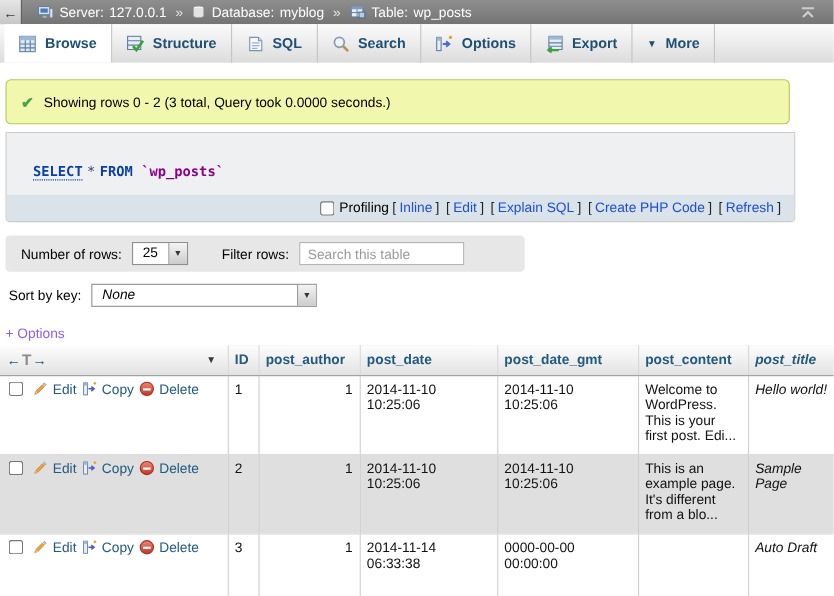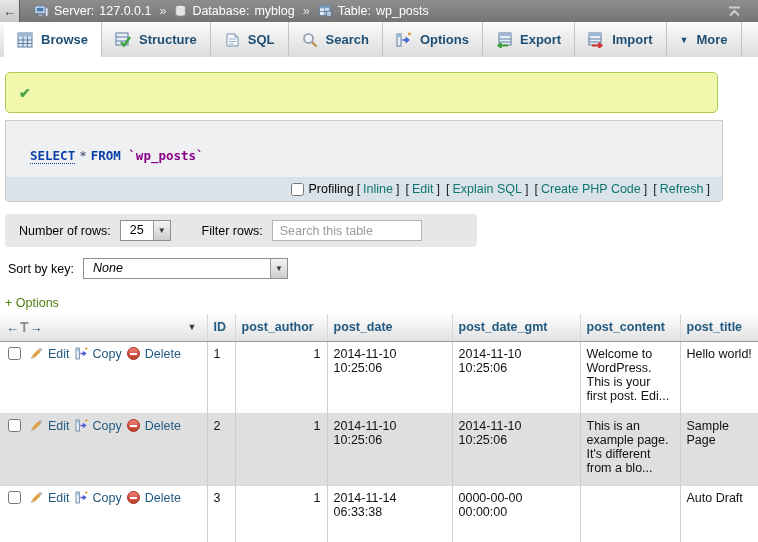--- a/index.html
+++ b/index.html
@@ -55,21 +55,21 @@
   .kw-select { border-bottom:1px dotted #0a3ea8; cursor:pointer; }
   .star { color:#44446a; margin:0 4px; }
   .ident { color:#8a008a; font-weight:bold; }
   .query-footer {
     height:24px; background:#dbe3ea; border-radius:0 0 3px 3px;
     display:flex; align-items:center; justify-content:flex-end;
     padding:0 9px; font-size:12.5px; white-space:nowrap;
   }
   .query-footer input { margin:0 4px 0 0; width:13px; height:13px; }
   .pbr { color:#222; margin:0 3px; }
-  .plink { color:#0f766e; text-decoration:none; cursor:pointer; }
+  .plink { color:#1d4ed8; text-decoration:none; cursor:pointer; }
   
   .controls {
     margin:12px 0 0 5px; width:472px; height:33px; background:#e7e7e7;
     border-radius:4px; display:flex; align-items:center; padding:0 14px; gap:9px;
   }
   .fselect {
     display:inline-flex; align-items:stretch; border:1px solid #8f8f8f;
     background:#fff; height:21px; cursor:pointer;
   }
   .fselect .val { padding:2px 9px 0 9px; }
@@ -81,31 +81,31 @@
   .filter-label { margin-left:22px; }
   .filter-input {
     width:150px; height:21px; border:1px solid #b4b4b4; padding:0 7px;
     font-size:12.5px; font-family:"Liberation Sans", sans-serif; color:#701a75;
   }
   .filter-input::placeholder { color:#9a9a9a; }
   .sortrow { margin:11px 0 0 8px; display:flex; align-items:center; gap:9px; }
   .sortrow .fselect { width:205px;font-style:italic; }
   .sortrow .fselect .val { flex:1; }
   .options-link {
-    display:inline-block; margin:17px 0 0 5px; color:#4d7c0f;
+    display:inline-block; margin:17px 0 0 5px; color:#8b5cf6;
     text-decoration:none; cursor:pointer;
   }
   
   table.grid { border-collapse:collapse; table-layout:fixed; width:758px; margin-top:4px; font-size:12.5px; }
   .grid th {
     background:linear-gradient(#fdfdfd,#e2e2e2); color:#235a81; font-weight:bold;
     text-align:left; padding:5px 6px; border-bottom:1px solid #999;
     border-right:1px solid #d8d8d8; height:27px; cursor:pointer; white-space:nowrap;
   }
-  .grid th:last-child, .grid td:last-child { border-right:none; }
+  .grid th:last-child, .grid td:last-child { border-right:none;font-style:italic; }
   .grid td {
     vertical-align:top; padding:5px 6px; border-right:1px solid #cfcfcf;
     border-top:1px solid #dadada; color:#111;
   }
   .grid tr.even td { background:#dfdfdf; }
   .corner-cell { display:flex; align-items:center; }
   .hdr-arrow { color:#235a81; font-size:13px; }
   .hdr-t { color:#8d8d8d; font-size:14px; font-weight:bold; margin:0 1px; }
   .sort-caret { margin-left:auto; margin-right:4px; color:#3a3a3a; font-size:9px; }
   .acts { display:flex; align-items:center; gap:5px; white-space:nowrap; }
@@ -217,38 +217,29 @@
     <svg class="icon16" viewBox="0 0 16 16">
       <rect x="3" y="1" width="12" height="12" fill="#e8eef6" stroke="#5f7ea0"></rect>
       <rect x="3" y="1" width="12" height="3" fill="#9cb8d4"></rect>
       <line x1="3" y1="7" x2="15" y2="7" stroke="#5f7ea0"></line>
       <line x1="3" y1="10" x2="15" y2="10" stroke="#5f7ea0"></line>
       <path d="M12 13.5 L3 13.5 M5.5 11 L2.5 13.5 L5.5 16" fill="none" stroke="#3ca03c" stroke-width="2"></path>
     </svg>
     <span>Export</span>
   </div>
   <div class="tab">
-    <svg class="icon16" viewBox="0 0 16 16">
-      <rect x="1" y="1" width="12" height="12" fill="#e8eef6" stroke="#5f7ea0"></rect>
-      <rect x="1" y="1" width="12" height="3" fill="#9cb8d4"></rect>
-      <line x1="1" y1="7" x2="13" y2="7" stroke="#5f7ea0"></line>
-      <line x1="1" y1="10" x2="13" y2="10" stroke="#5f7ea0"></line>
-      <path d="M4 13.5 L13 13.5 M10.5 11 L13.5 13.5 L10.5 16" fill="none" stroke="#d03030" stroke-width="2"></path>
-    </svg>
-    <span>Import</span>
-  </div>
-  <div class="tab">
     <span class="caret">▼</span>
     <span>More</span>
   </div>
 </div>
 
 
 <div class="success">
   <span class="check">✔</span>
+  <span>Showing rows 0 - 2 (3 total, Query took 0.0000 seconds.)</span>
 </div>
 
 
 <div class="queryblock">
   <div class="query-area">
     <span class="kw kw-select">SELECT</span><span class="star">*</span><span class="kw">FROM</span>&nbsp;<span class="ident">`wp_posts`</span>
   </div>
   <div class="query-footer">
     <input type="checkbox" style="">
     <span>Profiling</span>

